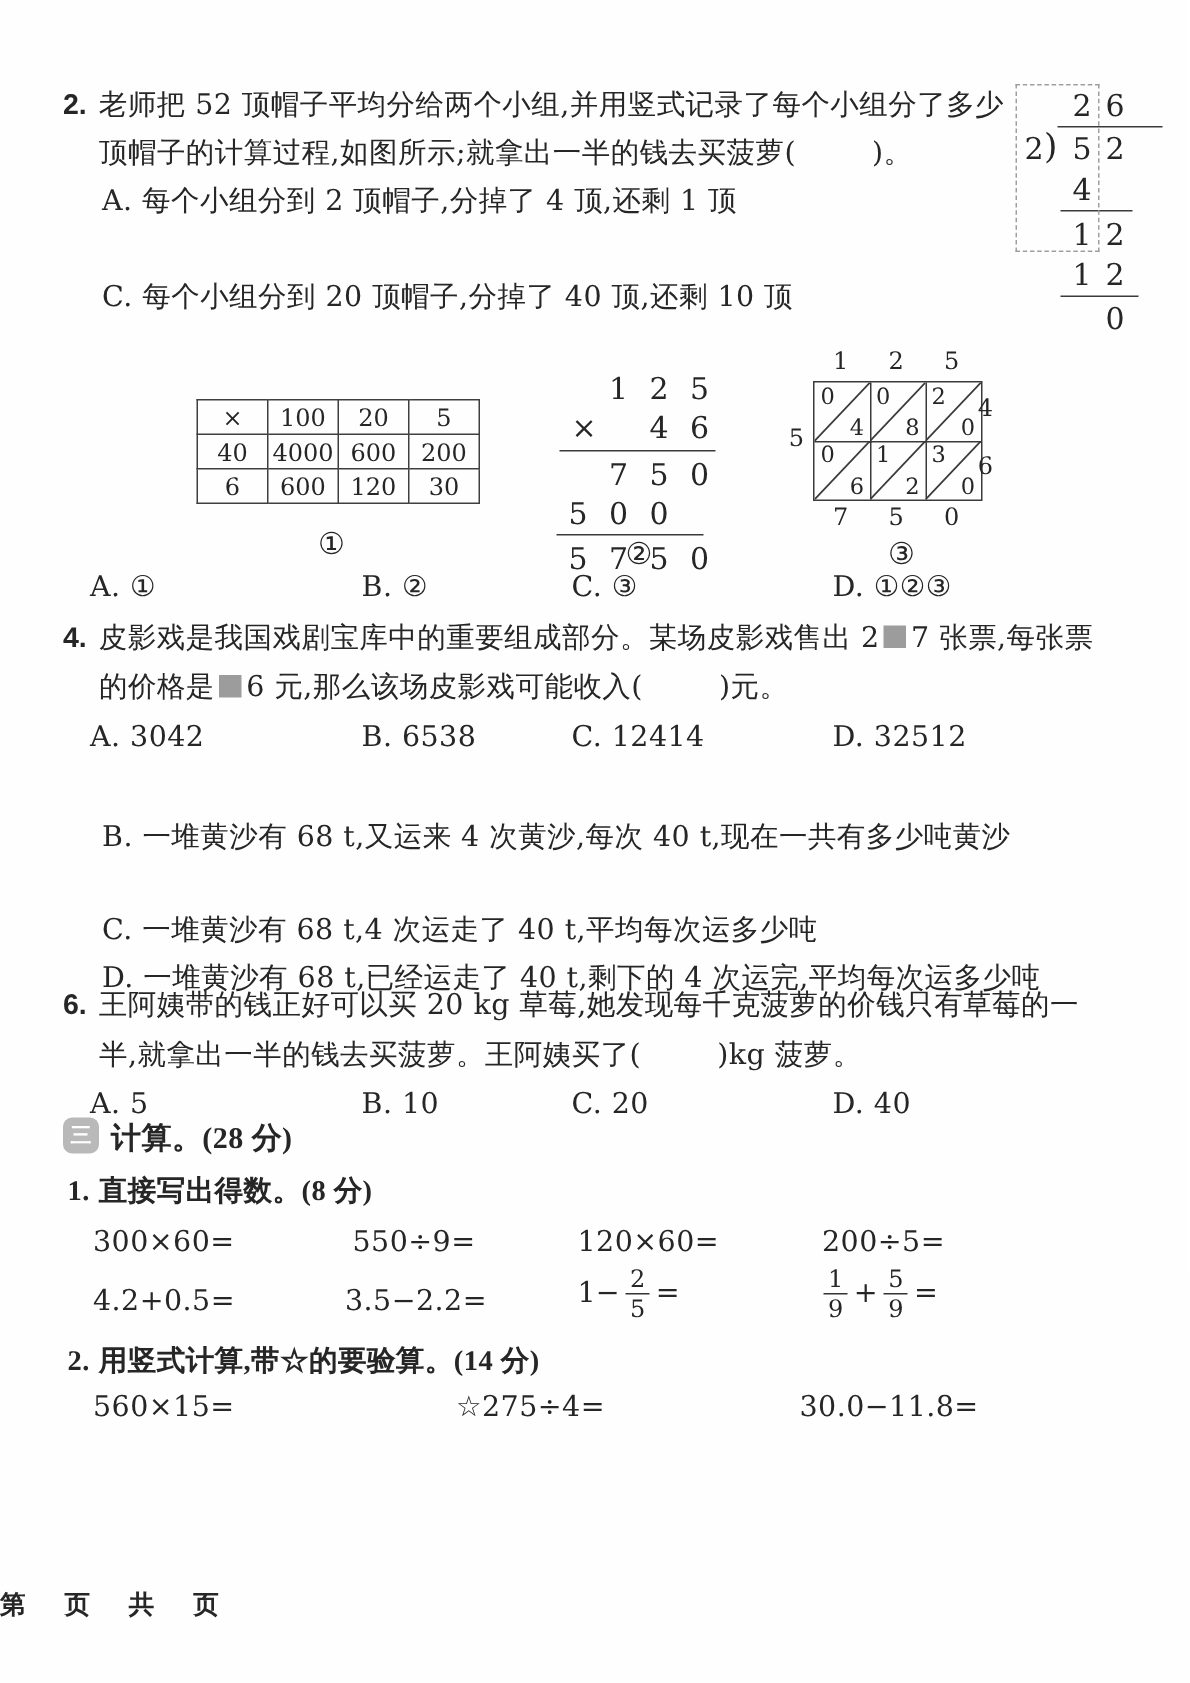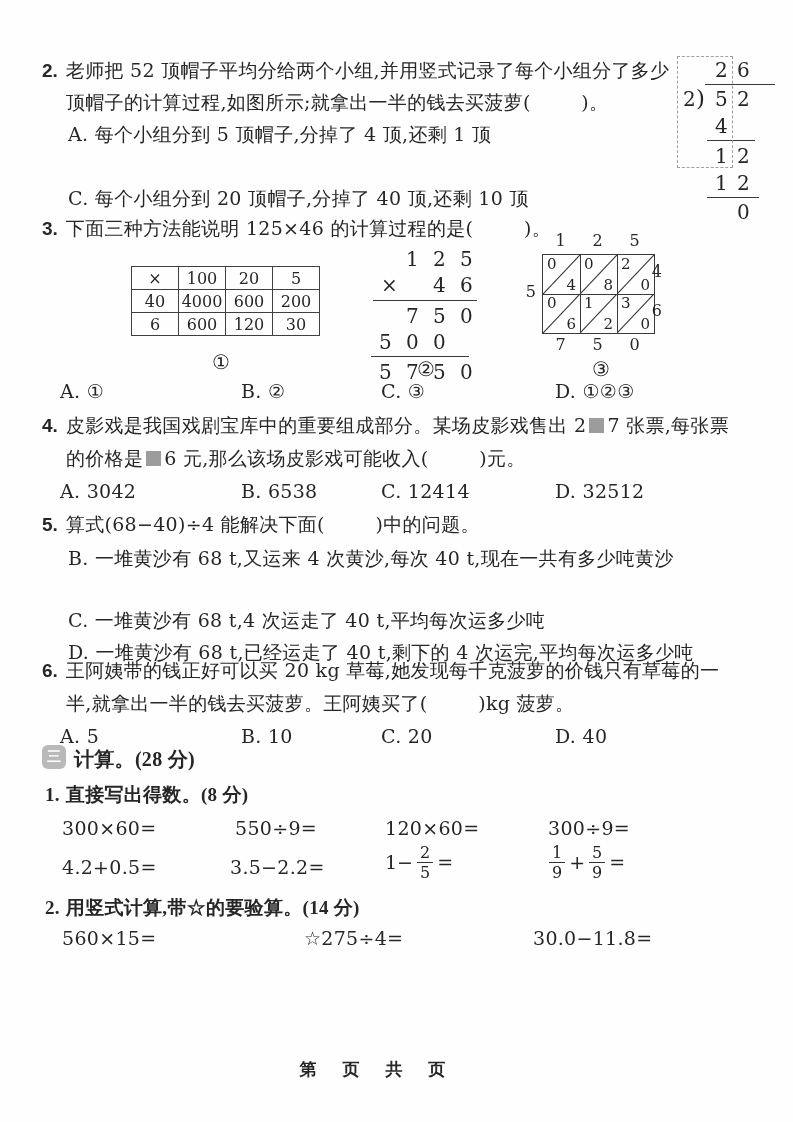--- a/index.html
+++ b/index.html
@@ -34,31 +34,31 @@
   .cell svg { position:absolute; left:0; top:0; }
   .circ { position:absolute; font-size:20px; }
   
   .fline { position:absolute; display:flex; align-items:center; height:48px; font-size:19px; white-space:pre; }
   .frac { display:inline-flex; flex-direction:column; align-items:center; margin:0 4px; }
   .fn,.fd { font-size:16px; line-height:19px; padding:0 3px; }
   .fd { border-top:1.5px solid #333; }
   .sec-icon { position:absolute; left:42px; top:745px; width:24px; height:24px; background:#b9b9b9;
     border-radius:6px; color:#ffffff; display:flex; align-items:center; justify-content:center;
     font:bold 14px "Liberation Sans",sans-serif; }
-  .footer { position:absolute; left:0; top:1058px; width:749px; text-align:center;
+  .footer { position:absolute; left:0; top:1058px; width:749px; text-align:left;
     font-size:17px; font-weight:bold; letter-spacing:4px; word-spacing:12px; }
 </style>
 </head>
 <body>
 
 <div class="page">
 
   <div class="t" style="left:42px;top:57px"><span class="qnum">2.</span><span>老师把 52 顶帽子平均分给两个小组,并用竖式记录了每个小组分了多少</span></div>
   <div class="t" style="left:66px;top:89px">顶帽子的计算过程,如图所示;就拿出一半的钱去买菠萝(        )。</div>
-  <div class="t" style="left:68px;top:121px">A. 每个小组分到 5 顶帽子,分掉了 4 顶,还剩 1 顶</div>
+  <div class="t" style="left:68px;top:121px">A. 每个小组分到 2 顶帽子,分掉了 4 顶,还剩 1 顶</div>
   <div class="t" style="left:68px;top:185px">C. 每个小组分到 20 顶帽子,分掉了 40 顶,还剩 10 顶</div>
 
   <div class="ldiv">
     <span style="left:32px;top:0">2</span>
     <span style="left:54px;top:0">6</span>
     <div class="hl" style="left:22px;top:26px;width:70px"></div>
     <span style="left:0;top:29px">2</span>
     <span style="left:13px;top:27px;font-size:23px">)</span>
     <span style="left:32px;top:29px">5</span>
     <span style="left:54px;top:29px">2</span>
@@ -66,21 +66,20 @@
     <div class="hl" style="left:24px;top:82px;width:48px"></div>
     <span style="left:32px;top:86px">1</span>
     <span style="left:54px;top:86px">2</span>
     <span style="left:32px;top:113px">1</span>
     <span style="left:54px;top:113px">2</span>
     <div class="hl" style="left:24px;top:139px;width:52px"></div>
     <span style="left:54px;top:142px">0</span>
     <div class="dashbox" style="left:-6px;top:-2px;width:54px;height:110px"></div>
   </div>
 
-  <div class="t" style="left:42px;top:215px"><span class="qnum">3.</span><span>下面三种方法能说明 125×46 的计算过程的是(        )。</span></div>
 
   <table class="mt">
     <tbody>
         <tr>
       <td>×</td>
       <td>100</td>
       <td>20</td>
       <td>5</td>
     </tr>
     <tr>
@@ -183,21 +182,20 @@
   <div class="t" style="left:381px;top:378px">C. ③</div>
   <div class="t" style="left:555px;top:378px">D. ①②③</div>
 
   <div class="t" style="left:42px;top:412px"><span class="qnum">4.</span><span>皮影戏是我国戏剧宝库中的重要组成部分。某场皮影戏售出 2</span><span class="sq"></span><span>7 张票,每张票</span></div>
   <div class="t" style="left:66px;top:445px"><span>的价格是</span><span class="sq"></span><span>6 元,那么该场皮影戏可能收入(        )元。</span></div>
   <div class="t" style="left:60px;top:478px">A. 3042</div>
   <div class="t" style="left:241px;top:478px">B. 6538</div>
   <div class="t" style="left:381px;top:478px">C. 12414</div>
   <div class="t" style="left:555px;top:478px">D. 32512</div>
 
-  <div class="t" style="left:42px;top:511px"><span class="qnum">5.</span><span>算式(68−40)÷4 能解决下面(        )中的问题。</span></div>
   <div class="t" style="left:68px;top:545px">B. 一堆黄沙有 68 t,又运来 4 次黄沙,每次 40 t,现在一共有多少吨黄沙</div>
   <div class="t" style="left:68px;top:607px">C. 一堆黄沙有 68 t,4 次运走了 40 t,平均每次运多少吨</div>
   <div class="t" style="left:68px;top:639px">D. 一堆黄沙有 68 t,已经运走了 40 t,剩下的 4 次运完,平均每次运多少吨</div>
 
   <div class="t" style="left:42px;top:657px"><span class="qnum">6.</span><span>王阿姨带的钱正好可以买 20 kg 草莓,她发现每千克菠萝的价钱只有草莓的一</span></div>
   <div class="t" style="left:66px;top:690px">半,就拿出一半的钱去买菠萝。王阿姨买了(        )kg 菠萝。</div>
   <div class="t" style="left:60px;top:723px">A. 5</div>
   <div class="t" style="left:241px;top:723px">B. 10</div>
   <div class="t" style="left:381px;top:723px">C. 20</div>
   <div class="t" style="left:555px;top:723px">D. 40</div>
@@ -205,21 +203,21 @@
   <div class="sec-icon">
       <span>三</span>
     </div>
   <div class="t boldh" style="left:74px;top:746px;font-size:20px">计算。(28 分)</div>
 
   <div class="t boldh" style="left:45px;top:782px"><span>1.</span><span style="margin-left:6px">直接写出得数。(8 分)</span></div>
 
   <div class="t" style="left:62px;top:815px">300×60=</div>
   <div class="t" style="left:235px;top:815px">550÷9=</div>
   <div class="t" style="left:385px;top:815px">120×60=</div>
-  <div class="t" style="left:548px;top:815px">300÷9=</div>
+  <div class="t" style="left:548px;top:815px">200÷5=</div>
 
   <div class="t" style="left:62px;top:854px">4.2+0.5=</div>
   <div class="t" style="left:230px;top:854px">3.5−2.2=</div>
   <div class="fline" style="left:385px;top:838px">
     <span>1−</span>
     <span class="frac"><span class="fn">2</span><span class="fd">5</span></span>
     <span>=</span>
   </div>
   <div class="fline" style="left:545px;top:838px">
     <span class="frac"><span class="fn">1</span><span class="fd">9</span></span>

